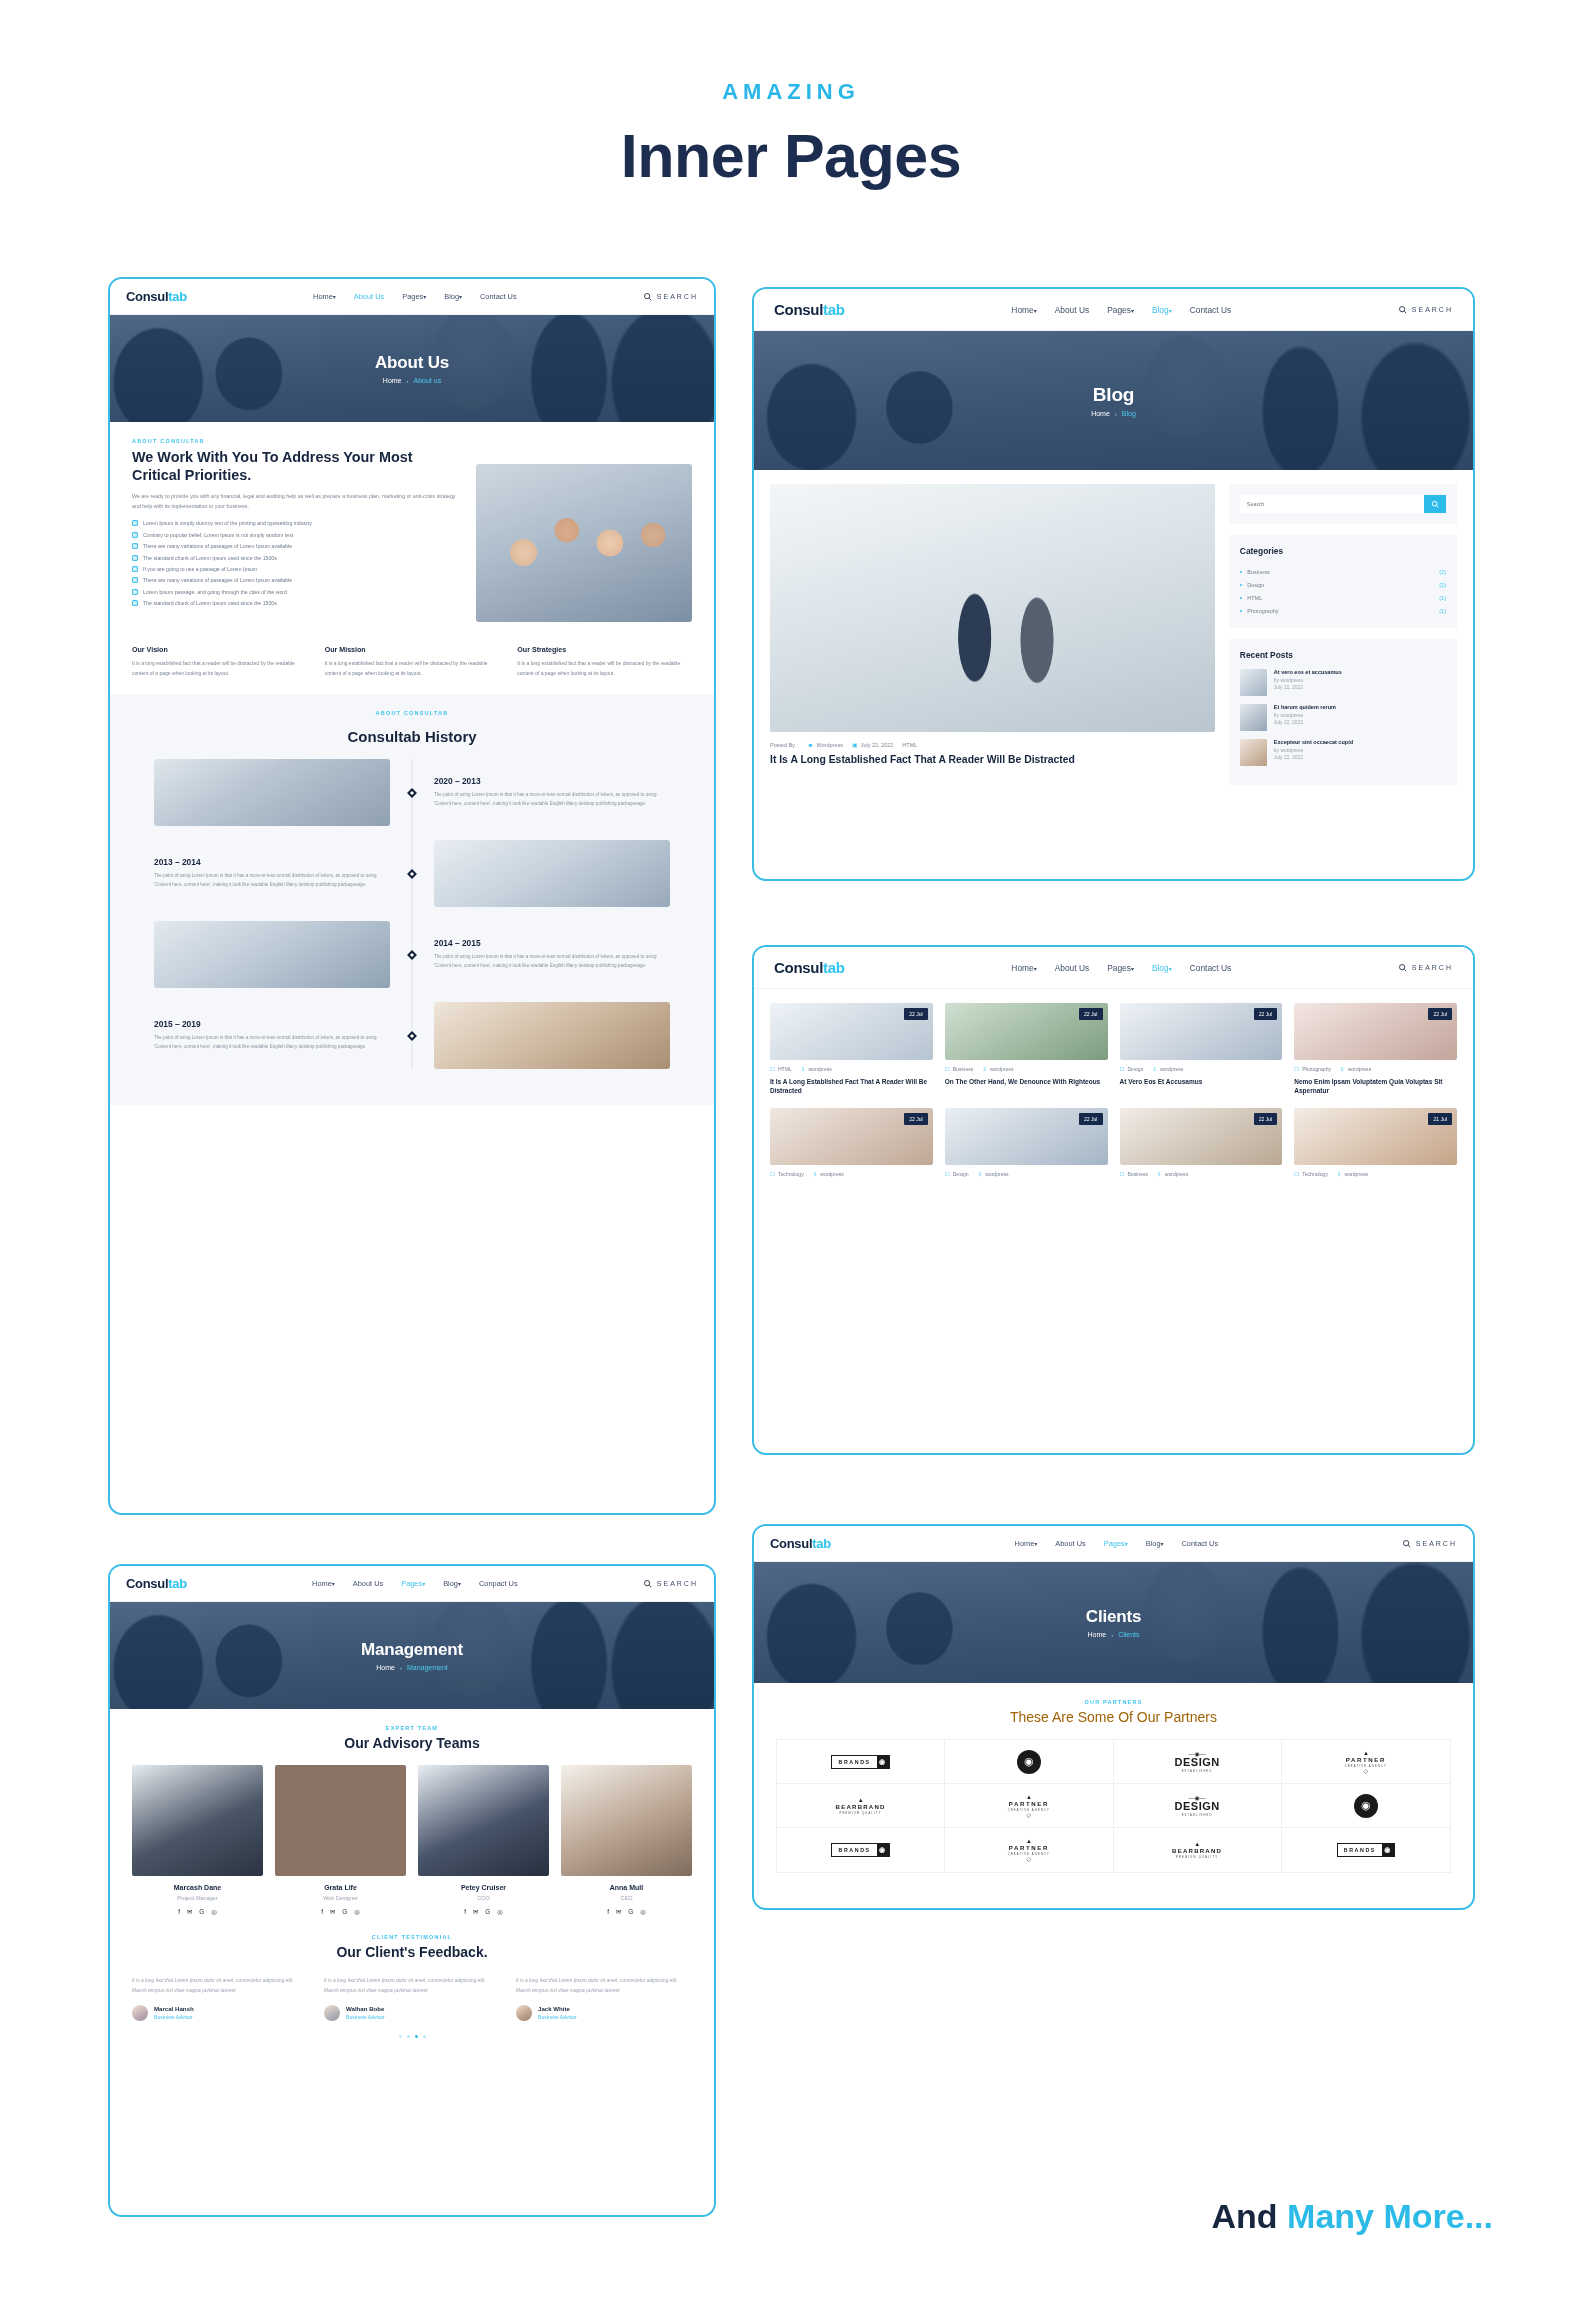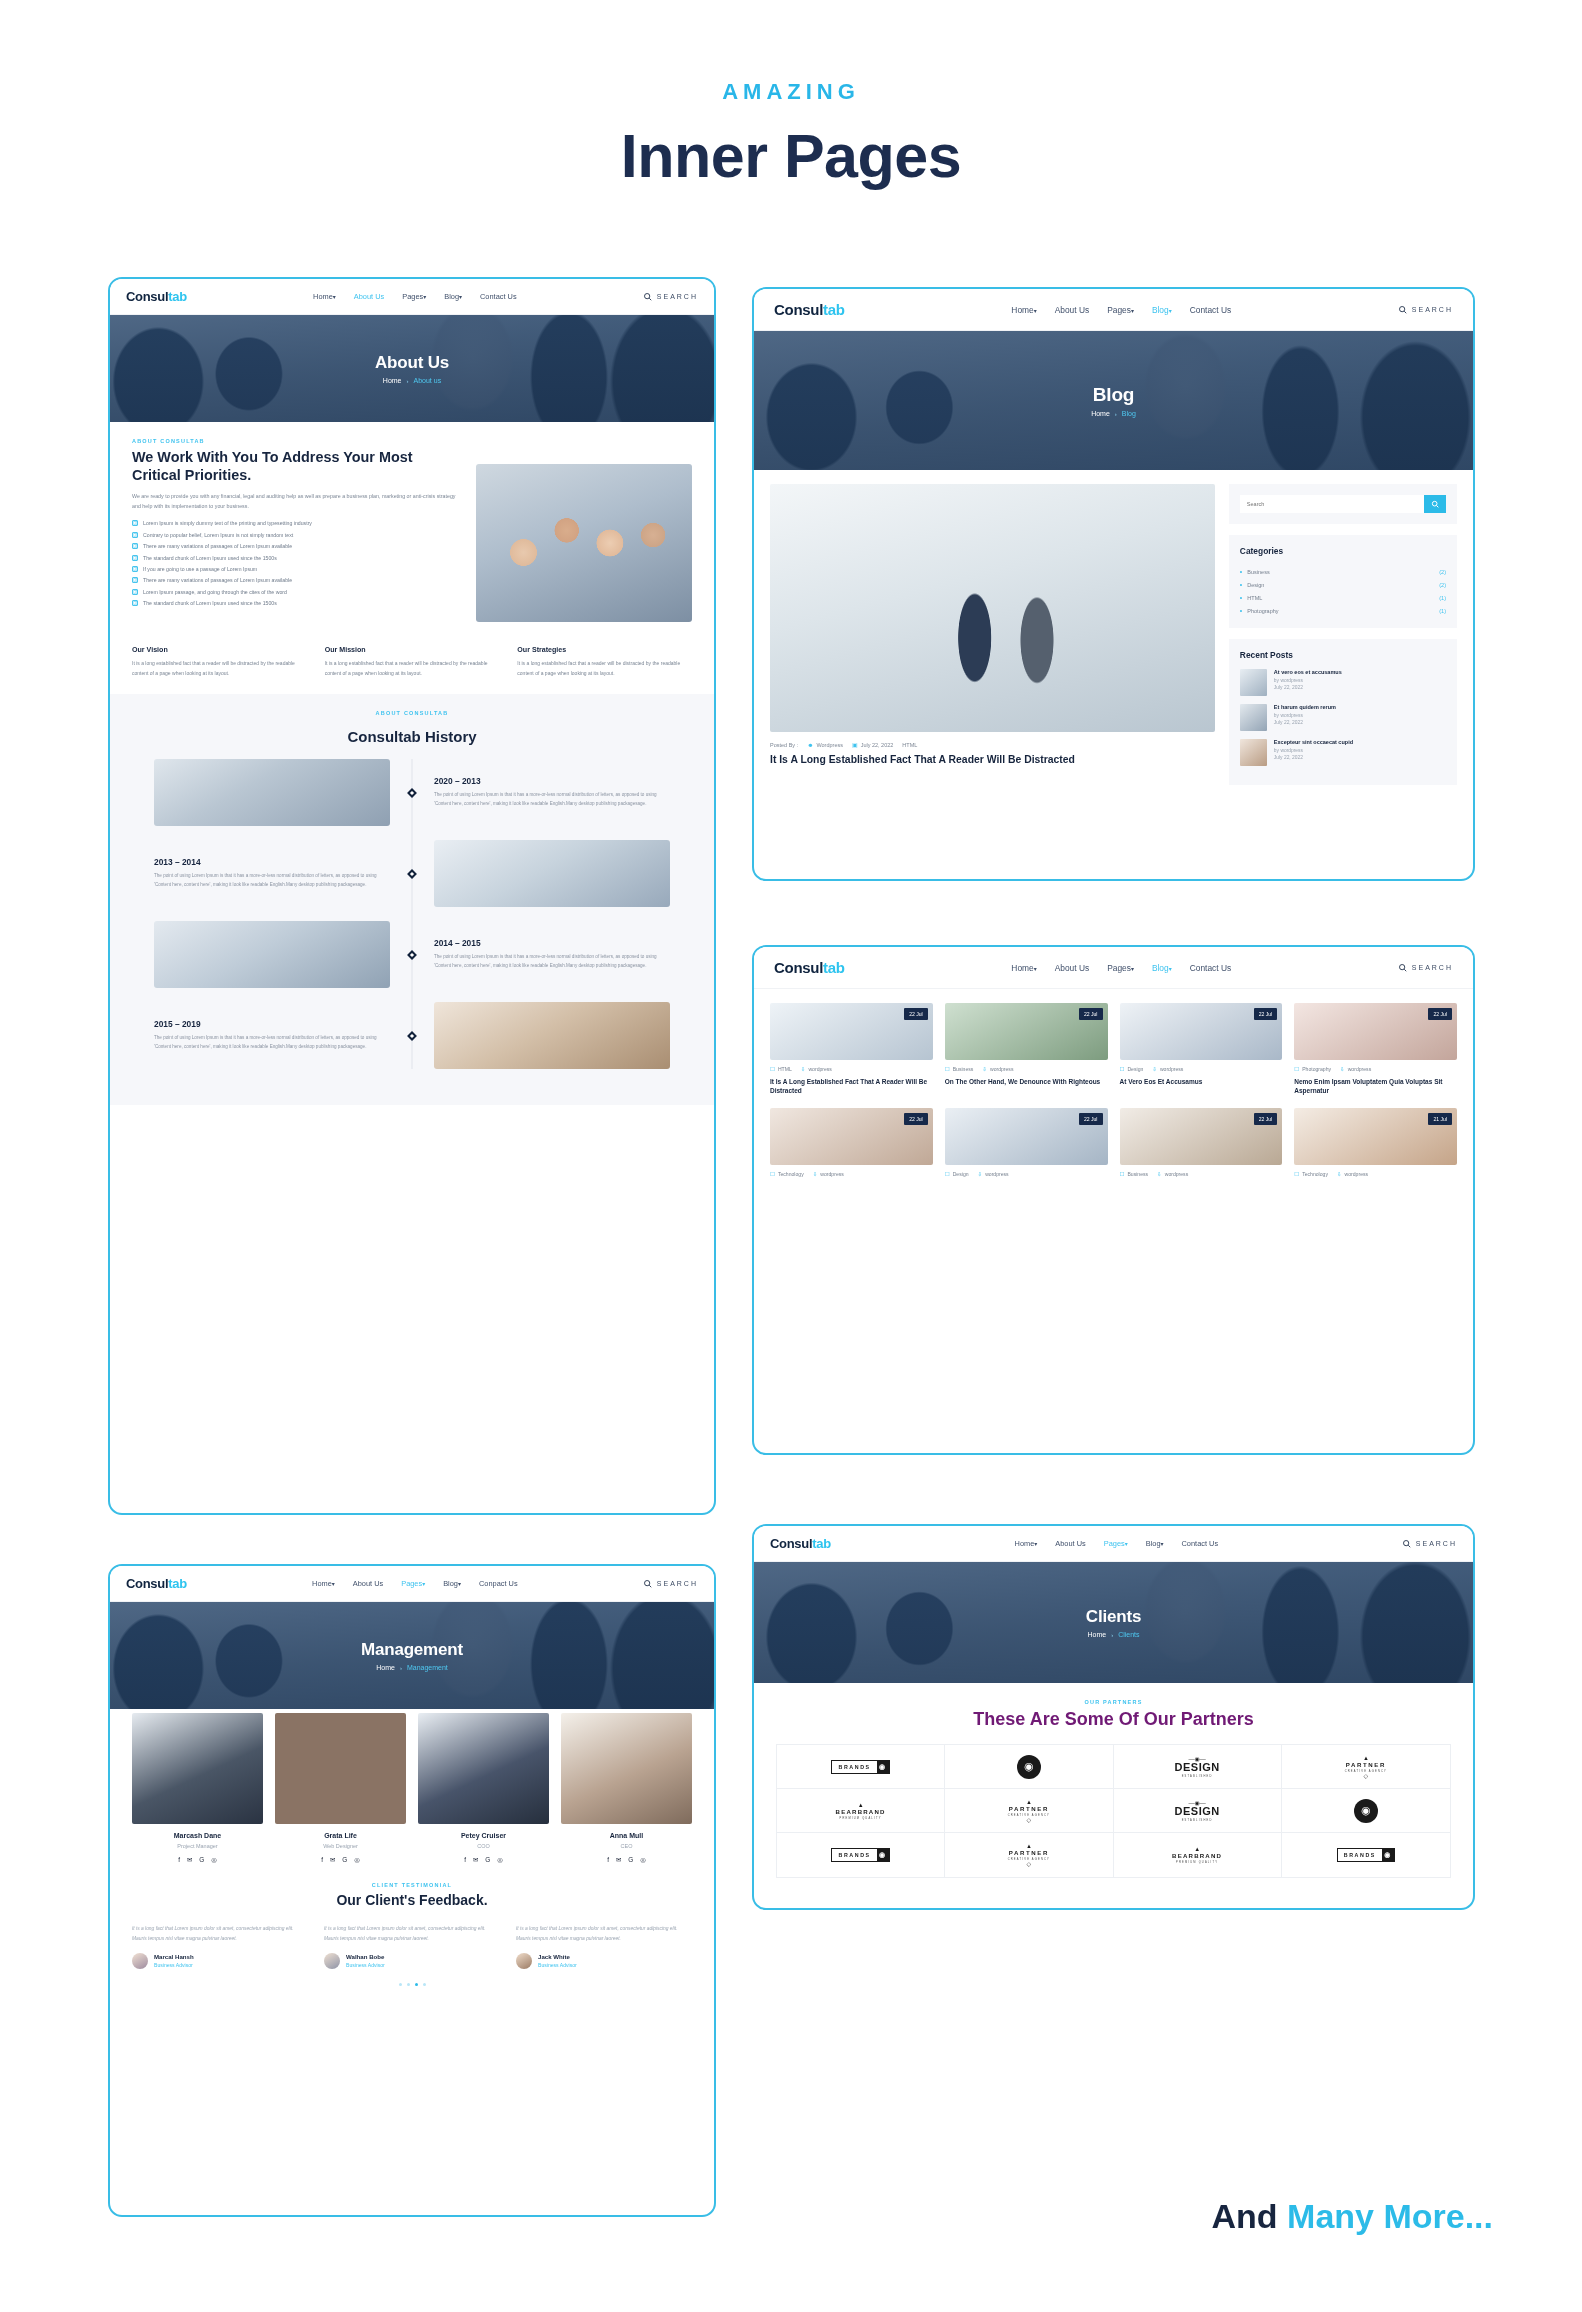--- a/index.html
+++ b/index.html
@@ -214,21 +214,21 @@
   .p2 { background: linear-gradient(150deg,#cfe0d0,#7d9c7f); }
   .p3 { background: linear-gradient(150deg,#eef2f6,#a9b8c8); }
   .p4 { background: linear-gradient(150deg,#f3e6e2,#c3a59b); }
   .p5 { background: linear-gradient(150deg,#f0e7e0,#c0a896); }
   .p6 { background: linear-gradient(150deg,#eaeff4,#a5b5c5); }
   .p7 { background: linear-gradient(150deg,#f1ece6,#b9a894); }
   .p8 { background: linear-gradient(150deg,#f4ece4,#c5a488); }
 
   
   .partners { padding: 16px 22px 20px; text-align: center; }
-  .partners .h2c { color: #701a75; font-size: 18px; font-weight: 700; margin-top: 4px; }
+  .partners .h2c { color: #a16207; font-size: 14px; font-weight: 400; margin-top: 4px; }
   .plogos {
     display: grid; grid-template-columns: repeat(4, 1fr);
     margin-top: 14px; border: 1px solid #eceff3;
   }
   .pcell {
     border-right: 1px solid #eceff3; border-bottom: 1px solid #eceff3;
     height: 44px; display: flex; align-items: center; justify-content: center;
   }
   .plogos .pcell:nth-child(4n) { border-right: none; }
   .plogos .pcell:nth-child(n+9) { border-bottom: none; }
@@ -818,20 +818,24 @@
       <div class="hero-inner">
         <div class="hero-title" style="font-size:17px">Management</div>
         <div class="crumb">
           <span>Home</span>
           <span class="sep">›</span>
           <span class="cur">Management</span>
         </div>
       </div>
     </div>
 
+    <div style="text-align:center;padding:16px 0 10px">
+      <div class="mini-label">EXPERT TEAM</div>
+      <div class="h2c" style="color:#16243d;font-size:14px;font-weight:700;margin-top:4px">Our Advisory Teams</div>
+    </div>
 
     <div class="team-grid" id="team-grid">
         <div>
           <div class="team-img t1"></div>
           <div class="team-name">Marcash Dane</div>
           <div class="team-role">Project Manager</div>
           <div class="socials">
             <span>f</span>
             <span>✉</span>
             <span>G</span>

